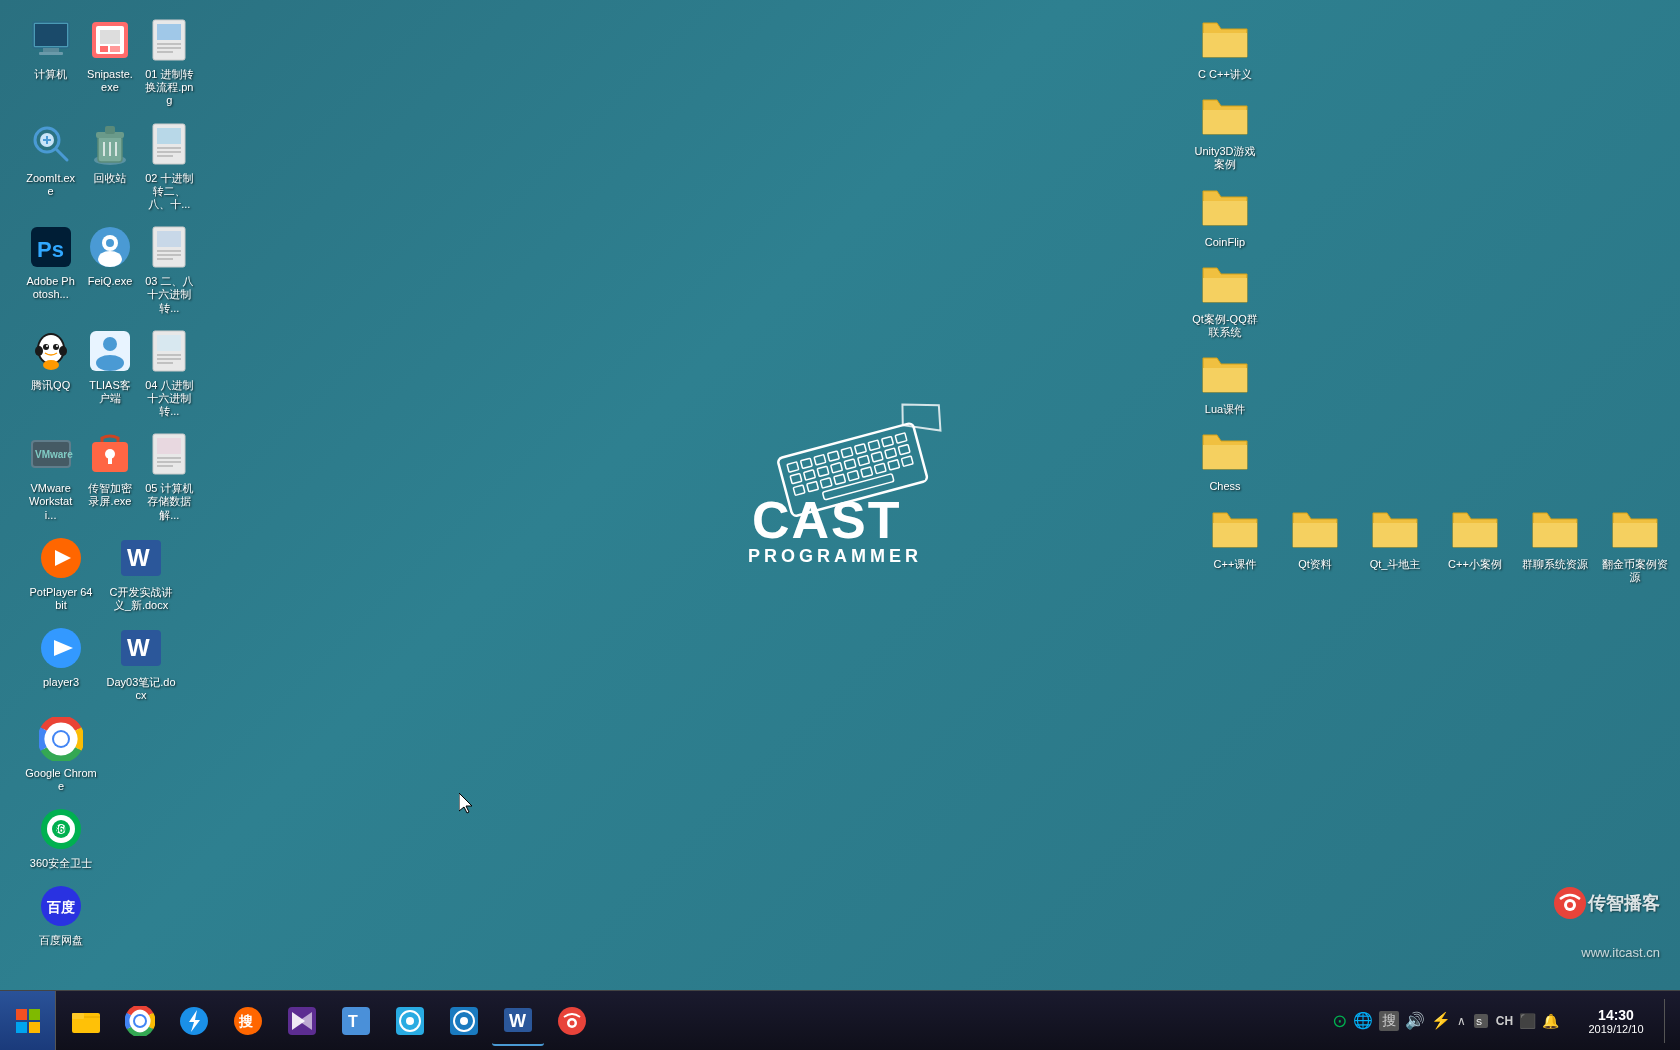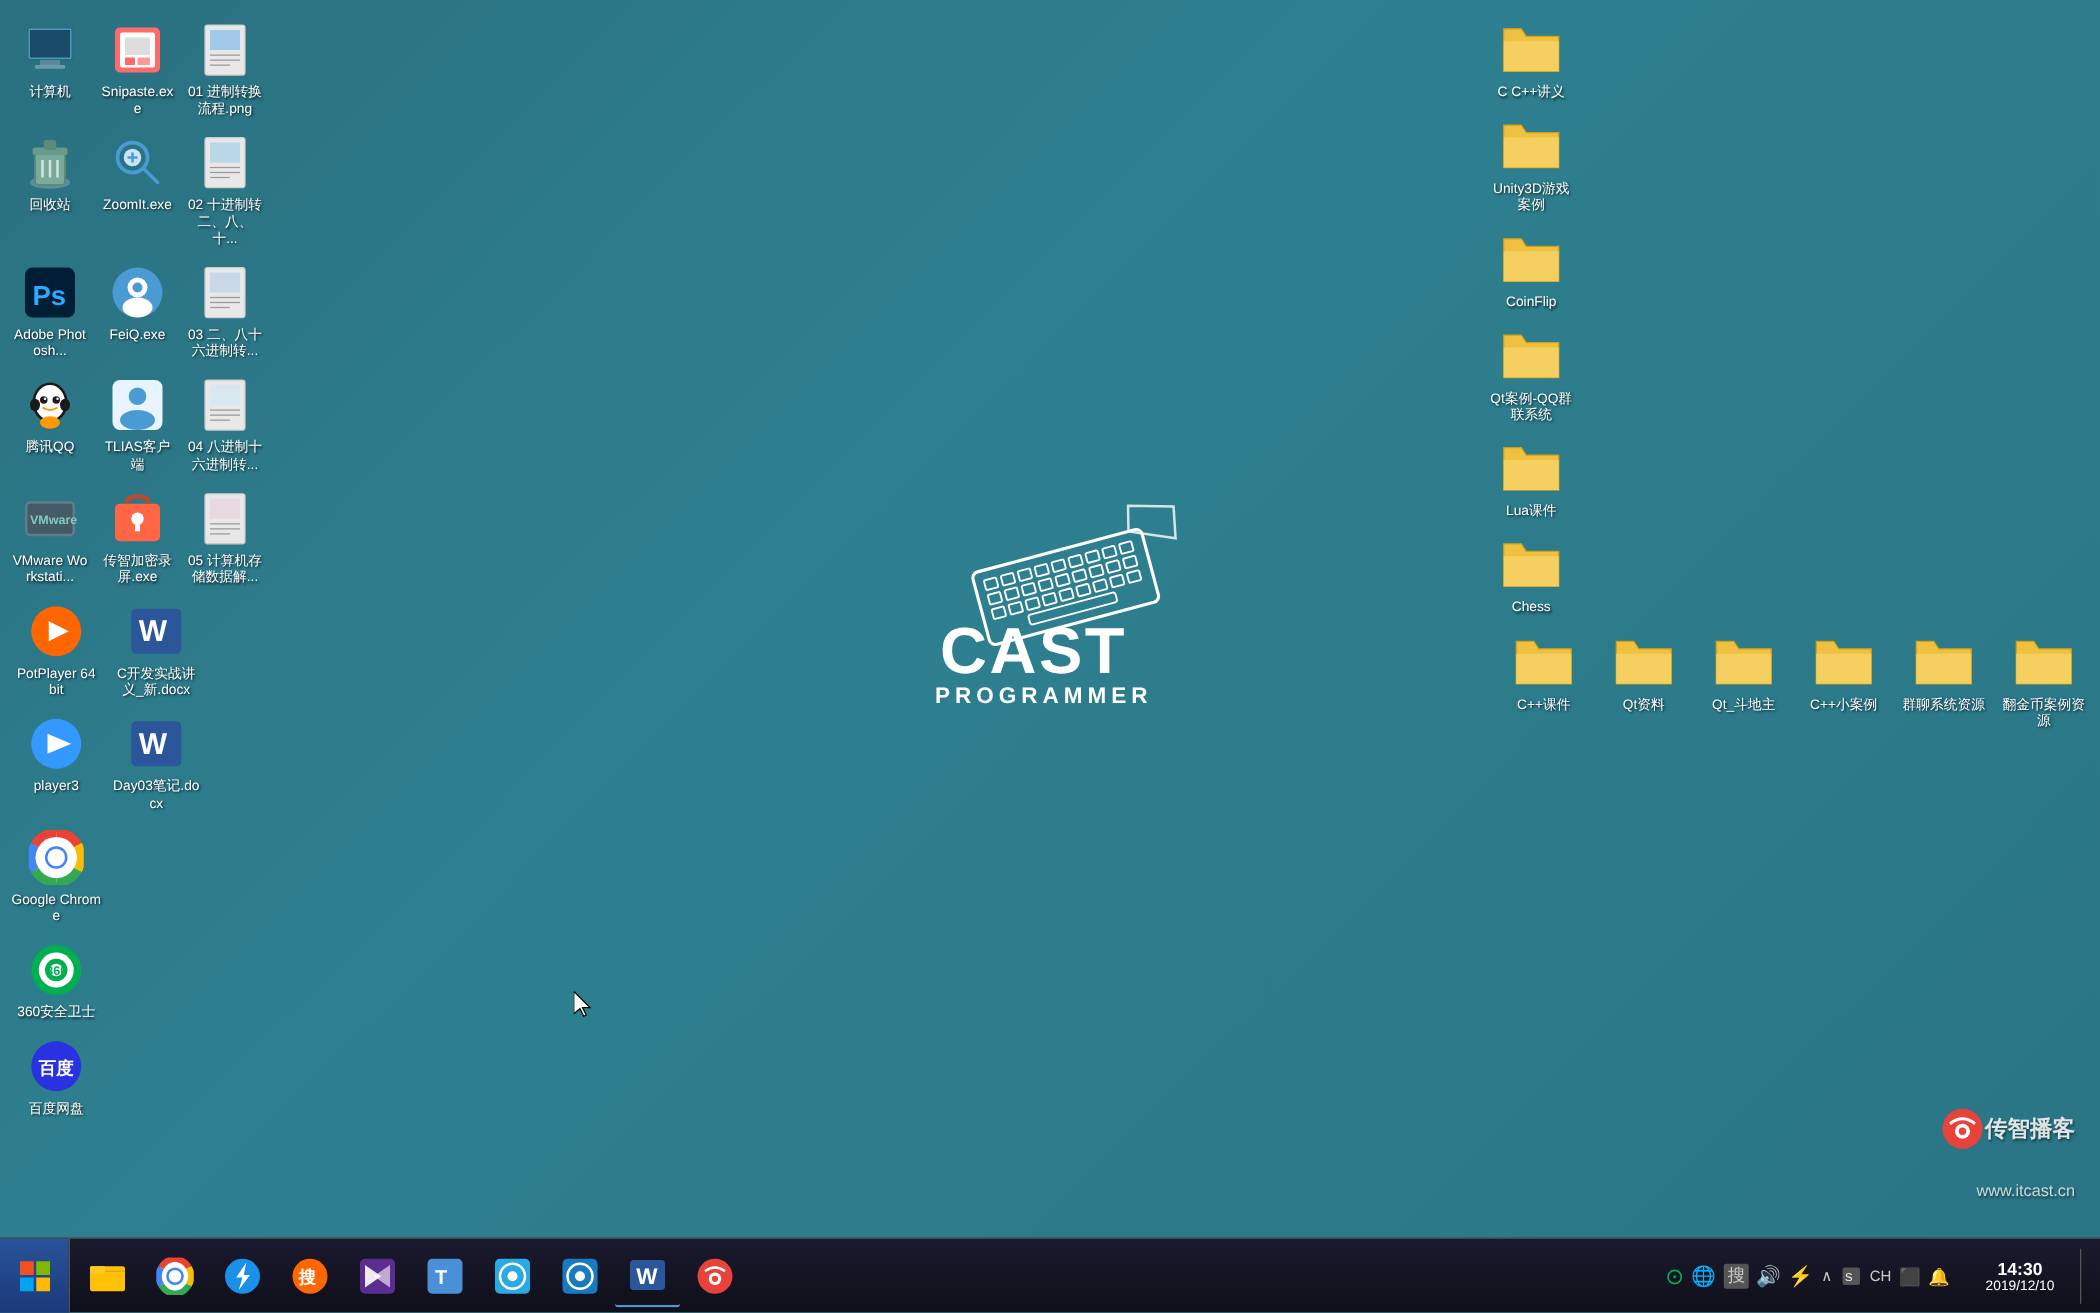--- a/index.html
+++ b/index.html
@@ -20,21 +20,21 @@
       position: relative;
       background: linear-gradient(135deg, #2a7080 0%, #2e8090 40%, #2a7585 100%);
     }
 
     
     .desktop-icons-left {
       position: absolute;
       top: 0;
       left: 0;
       width: 220px;
-      padding: 10px 5px;
+      padding: 10px 21px;
       display: flex;
       flex-direction: column;
       gap: 0px;
     }
 
     .desktop-icons-row {
       display: flex;
       flex-direction: row;
       gap: 0px;
     }
@@ -247,43 +247,43 @@
             <line x1="8" y1="34" x2="24" y2="34" stroke="#999" stroke-width="1"></line>
           </svg>
         </div>
         <span class="icon-label">01 进制转换流程.png</span>
       </div>
     </div>
 
     <div class="desktop-icons-row">
       <div class="icon">
         <div class="icon-img">
+          <svg width="44" height="44" viewBox="0 0 44 44">
+            <circle cx="18" cy="18" r="12" fill="none" stroke="#4a9ad4" stroke-width="3"></circle>
+            <circle cx="18" cy="18" r="7" fill="#c8e4f8"></circle>
+            <line x1="27" y1="27" x2="38" y2="38" stroke="#4a9ad4" stroke-width="3" stroke-linecap="round"></line>
+            <line x1="14" y1="18" x2="22" y2="18" stroke="#4a9ad4" stroke-width="2"></line>
+            <line x1="18" y1="14" x2="18" y2="22" stroke="#4a9ad4" stroke-width="2"></line>
+          </svg>
+        </div>
+        <span class="icon-label">ZoomIt.exe</span>
+      </div>
+      <div class="icon">
+        <div class="icon-img">
           <svg width="40" height="44" viewBox="0 0 40 44">
             <ellipse cx="20" cy="38" rx="16" ry="5" fill="#8ab0c0" opacity="0.5"></ellipse>
             <rect x="8" y="14" width="24" height="26" rx="3" fill="#7aaa9a" stroke="#5a8a7a" stroke-width="1.5"></rect>
             <rect x="6" y="10" width="28" height="6" rx="2" fill="#6a9a8a"></rect>
             <rect x="15" y="4" width="10" height="8" rx="2" fill="#5a8a7a"></rect>
             <line x1="14" y1="20" x2="14" y2="34" stroke="white" stroke-width="2" opacity="0.7"></line>
             <line x1="20" y1="20" x2="20" y2="34" stroke="white" stroke-width="2" opacity="0.7"></line>
             <line x1="26" y1="20" x2="26" y2="34" stroke="white" stroke-width="2" opacity="0.7"></line>
           </svg>
         </div>
         <span class="icon-label">回收站</span>
-      </div>
-      <div class="icon">
-        <div class="icon-img">
-          <svg width="44" height="44" viewBox="0 0 44 44">
-            <circle cx="18" cy="18" r="12" fill="none" stroke="#4a9ad4" stroke-width="3"></circle>
-            <circle cx="18" cy="18" r="7" fill="#c8e4f8"></circle>
-            <line x1="27" y1="27" x2="38" y2="38" stroke="#4a9ad4" stroke-width="3" stroke-linecap="round"></line>
-            <line x1="14" y1="18" x2="22" y2="18" stroke="#4a9ad4" stroke-width="2"></line>
-            <line x1="18" y1="14" x2="18" y2="22" stroke="#4a9ad4" stroke-width="2"></line>
-          </svg>
-        </div>
-        <span class="icon-label">ZoomIt.exe</span>
       </div>
       <div class="icon">
         <div class="icon-img">
           <svg width="40" height="44" viewBox="0 0 40 44">
             <rect x="4" y="2" width="32" height="40" rx="2" fill="#e8e8e8" stroke="#ccc"></rect>
             <rect x="8" y="6" width="24" height="16" fill="#b8d8e8"></rect>
             <line x1="8" y1="26" x2="32" y2="26" stroke="#999" stroke-width="1"></line>
             <line x1="8" y1="30" x2="32" y2="30" stroke="#999" stroke-width="1"></line>
             <line x1="8" y1="34" x2="24" y2="34" stroke="#999" stroke-width="1"></line>
           </svg>
@@ -794,21 +794,21 @@
 
       <span class="tray-icon">⚡</span>
 
       <span class="tray-icon" style="font-size:12px;">∧</span>
 
       <svg width="18" height="18" viewBox="0 0 18 18">
         <rect x="2" y="2" width="14" height="14" rx="2" fill="#555"></rect>
         <text x="4" y="13" font-size="9" fill="white">S</text>
       </svg>
 
-      <span class="tray-icon" style="font-size:12px; color:#ccc;">CH</span>
+      <span class="tray-icon" style="font-size:12px; color:#ccc;font-weight:bold;">CH</span>
 
       <span style="color:#aaa; font-size:14px;">⬛</span>
       <span style="color:#aaa; font-size:14px;">🔔</span>
     </div>
 
     <div class="clock">
       <span class="clock-time">14:30</span>
       <span class="clock-date">2019/12/10</span>
     </div>
 

